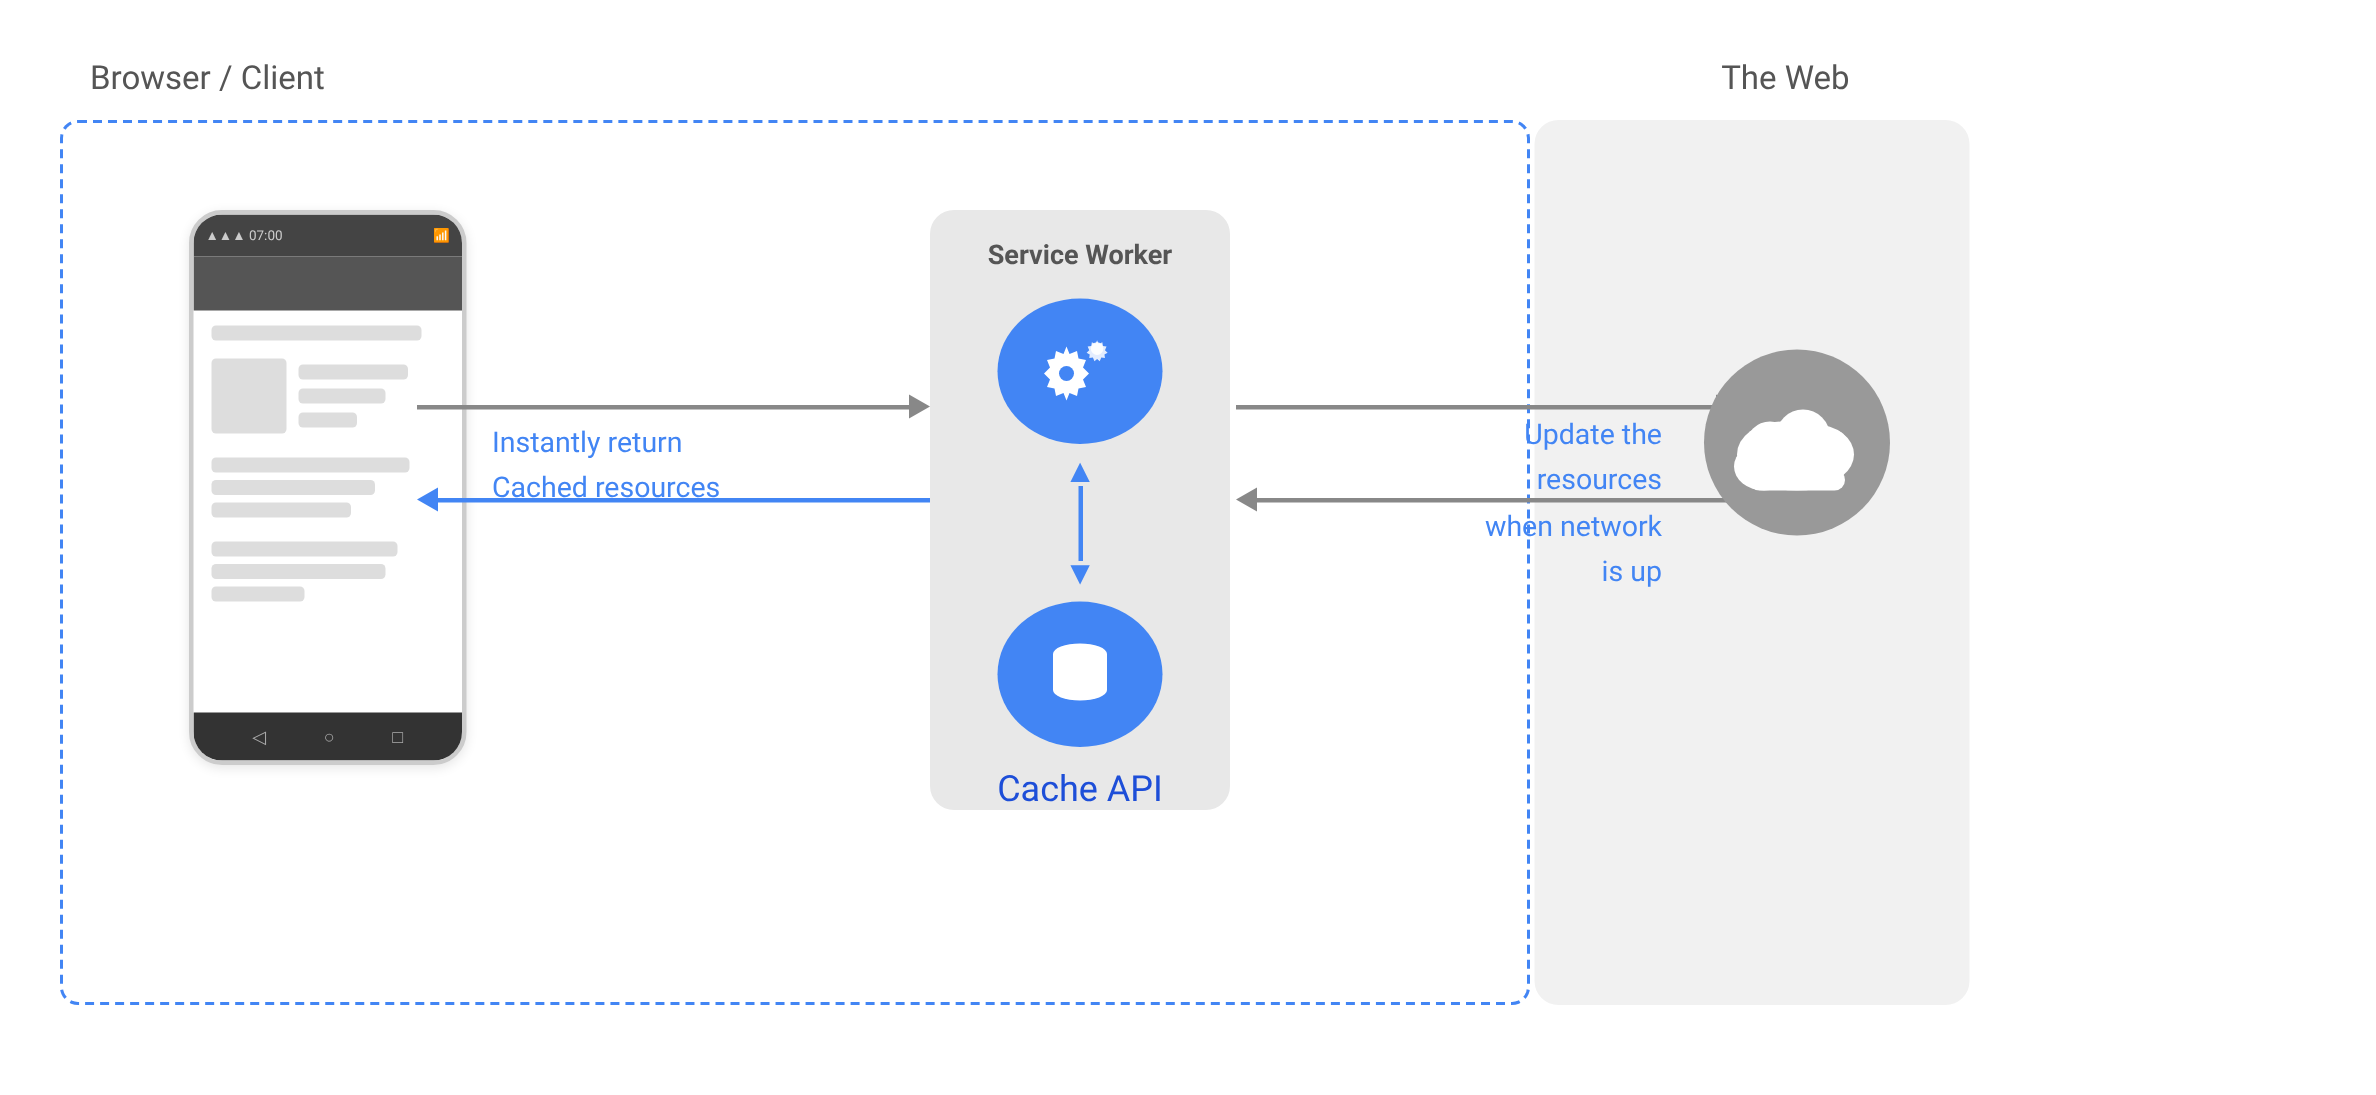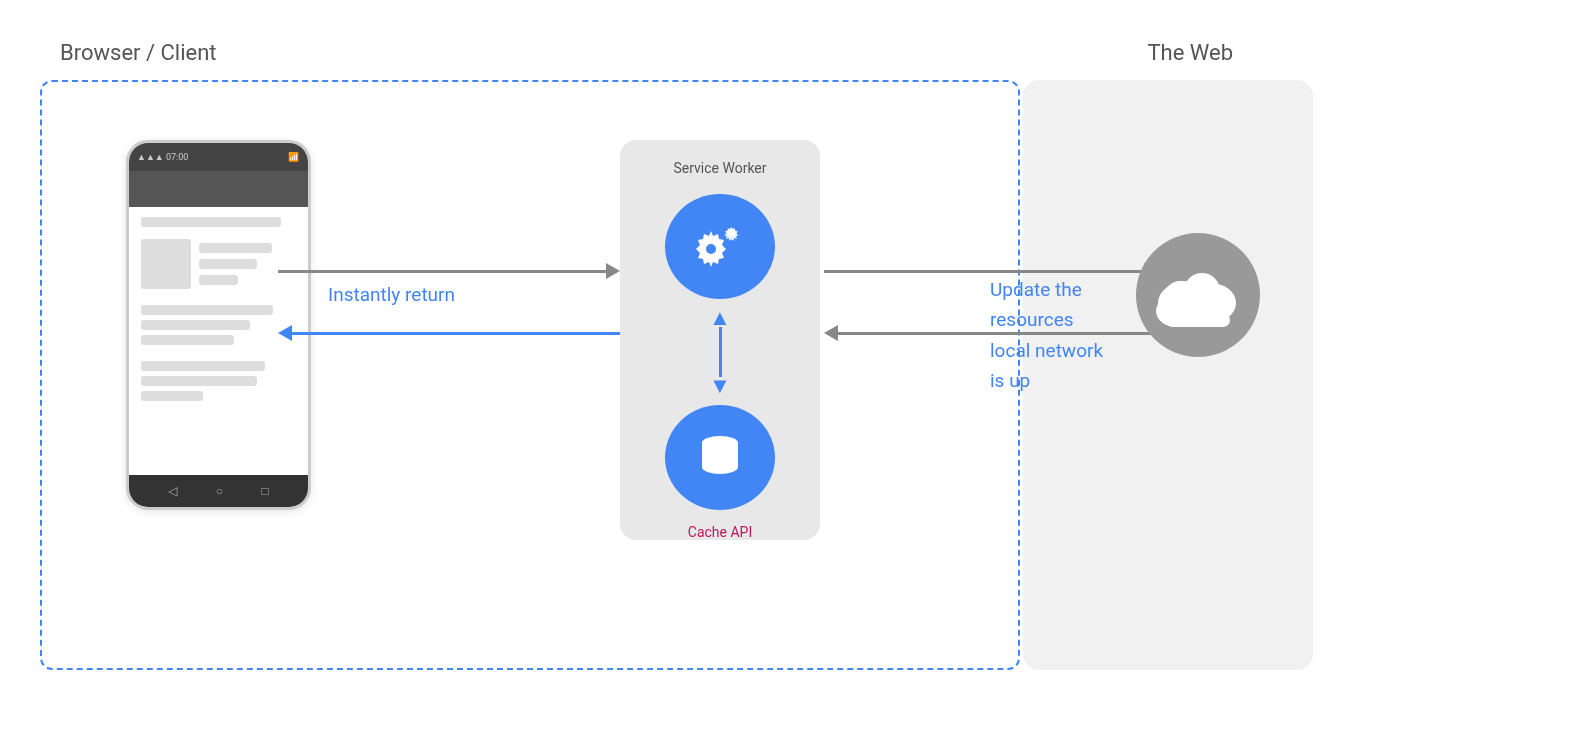--- a/index.html
+++ b/index.html
@@ -174,45 +174,45 @@
       height: 400px;
       background: #e8e8e8;
       border-radius: 16px;
       display: flex;
       flex-direction: column;
       align-items: center;
       padding-top: 20px;
     }
 
     .service-worker-label {
-      font-size: 14px;
+      font-size: 18px;
       color: #555;
-      font-weight: 400;
+      font-weight: 700;
       margin-bottom: 18px;
     }
 
     
     .blue-circle {
       width: 100px;
       height: 100px;
       background: #4285F4;
       border-radius: 50%;
       display: flex;
       align-items: center;
       justify-content: center;
     }
 
     .blue-circle-large {
       width: 110px;
       height: 110px;
     }
 
     .cache-api-label {
-      font-size: 14px;
-      color: #be185d;
+      font-size: 24px;
+      color: #1d4ed8;
       font-weight: 400;
       margin-top: 14px;
     }
   </style>
 </head>
 <body>
 
 <div class="diagram-container">
 
   <div class="browser-client-label">Browser / Client</div>
@@ -265,20 +265,21 @@
     <div style="border-left:14px solid #888; border-top:8px solid transparent; border-bottom:8px solid transparent;"></div>
   </div>
 
   <div style="position:absolute; top:325px; left:278px; display:flex; align-items:center;">
     <div style="border-right:14px solid #4285F4; border-top:8px solid transparent; border-bottom:8px solid transparent;"></div>
     <div style="width:328px; height:3px; background:#4285F4;"></div>
   </div>
 
   <div style="position:absolute; left:328px; top:280px; text-align:left; color:#4285F4; font-size:19px; line-height:1.6;">
     <div>Instantly return</div>
+    <div>Cached resources</div>
   </div>
 
   <div class="service-worker-box">
     <div class="service-worker-label">Service Worker</div>
 
     <div class="blue-circle blue-circle-large">
 
       <svg width="70" height="70" viewBox="0 0 70 70">
 
         <g transform="translate(38,12) scale(0.7)">
@@ -319,24 +320,24 @@
   <div style="position:absolute; top:263px; left:824px; display:flex; align-items:center;">
     <div style="width:320px; height:3px; background:#888;"></div>
     <div style="border-left:14px solid #888; border-top:8px solid transparent; border-bottom:8px solid transparent;"></div>
   </div>
 
   <div style="position:absolute; top:325px; left:824px; display:flex; align-items:center;">
     <div style="border-right:14px solid #888; border-top:8px solid transparent; border-bottom:8px solid transparent;"></div>
     <div style="width:320px; height:3px; background:#888;"></div>
   </div>
 
-  <div style="position:absolute; left:990px; top:275px; text-align:left; color:#4285F4; font-size:19px; line-height:1.6;">
+  <div style="position:absolute; left:990px; top:275px; text-align:right; color:#4285F4; font-size:19px; line-height:1.6;">
     <div>Update the</div>
     <div>resources</div>
-    <div>local network</div>
+    <div>when network</div>
     <div>is up</div>
   </div>
 
   <div style="position:absolute; right:80px; top:220px; width:150px; height:140px; display:flex; align-items:center; justify-content:center;">
     <svg width="150" height="140" viewBox="0 0 150 140">
       <circle cx="75" cy="75" r="62" fill="#999"></circle>
 
       <g transform="translate(75,75)">
         <ellipse cx="-10" cy="8" rx="30" ry="22" fill="white"></ellipse>
         <ellipse cx="12" cy="8" rx="26" ry="20" fill="white"></ellipse>

